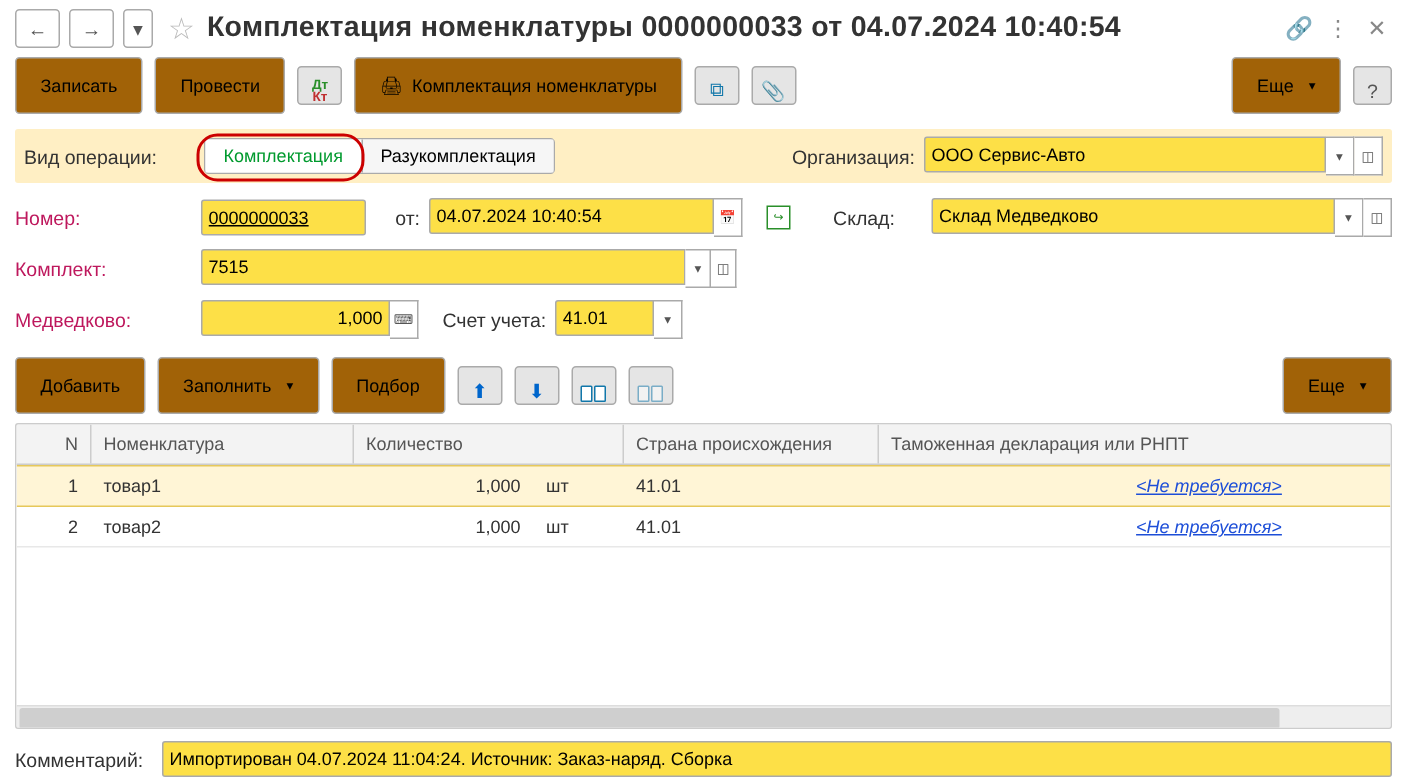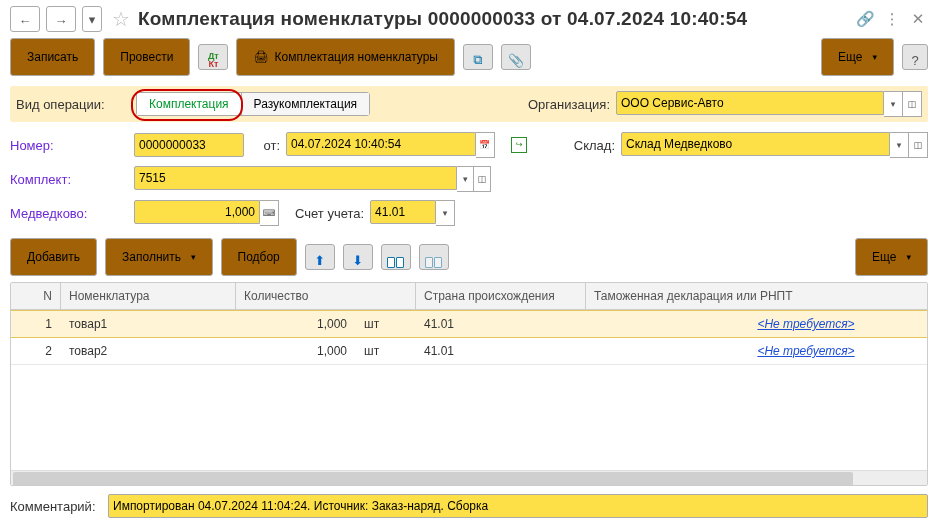--- a/index.html
+++ b/index.html
@@ -15,22 +15,22 @@
 .ybtn{height:26px;padding:0 10px;border:1px solid #b08000;border-radius:3px;background:linear-gradient(#ffe34a,#ffd000);font-weight:bold;font-size:12px}
 .btn{height:38px;padding:0 16px;border:1px solid #aaa;border-radius:3px;background:#a16207;font-size:12px;display:flex;align-items:center;gap:6px;white-space:nowrap}
 .iconbtn{width:30px;height:26px;border:1px solid #aaa;border-radius:3px;background:#e5e5e5;display:flex;align-items:flex-end;justify-content:center;font-size:13px;color:#555}
 .spacer{flex:1}
 .opbar{background:#ffefc4;padding:5px 6px;border-radius:2px;display:flex;align-items:center;gap:6px;margin-bottom:10px}
 .segment{display:inline-flex;border:1px solid #aaa;border-radius:3px;overflow:visible;background:#fff;position:relative}
 .seg-btn{padding:4px 12px;font-size:12px;border:none;background:#f6f6f6}
 .seg-btn.sel{background:#fff;color:#009a2e}
 .redcircle{position:absolute;left:-6px;top:-4px;width:108px;height:28px;border:2px solid #cc0000;border-radius:14px;pointer-events:none}
 .row{display:flex;align-items:center;gap:6px;margin-bottom:8px}
-.lbl{width:118px;font-size:13px;color:#6d28d9}
-.lbl2{width:78px;font-size:13px;color:#333;text-align:right}
+.lbl{width:118px;font-size:13px;color:#be185d}
+.lbl2{width:78px;font-size:13px;color:#333;text-align:center}
 input.fld{height:22px;border:1px solid #aaa;border-radius:2px;padding:0 4px;font-size:12px;font-family:inherit;background:#fde047}
 .combo{display:flex}
 .combo input{border-top-right-radius:0;border-bottom-right-radius:0}
 .combo .cb{width:18px;height:24px;border:1px solid #aaa;border-left:none;background:#fff;display:flex;align-items:center;justify-content:center;font-size:9px;color:#555}
 .tbar2{display:flex;align-items:center;gap:8px;margin:4px 0 6px 0}
 .table-wrap{flex:1;border:1px solid #ccc;border-radius:2px;overflow:hidden;display:flex;flex-direction:column;min-height:0}
 .thdr{display:flex;background:#f3f3f3;border-bottom:1px solid #ccc;font-size:12px;color:#555}
 .th{padding:6px 8px;border-right:1px solid #ccc;box-sizing:border-box}
 .tb{flex:1;overflow:auto;background:#fff}
 .tr{display:flex;border-bottom:1px solid #e8e8e8;font-size:12px}
@@ -108,21 +108,21 @@
     <span>Организация:</span>
     <div class="combo">
       <input class="fld" style="width: 258px;" value="ООО Сервис-Авто">
       <div class="cb">▾</div>
       <div class="cb">◫</div>
     </div>
   </div>
 
   <div class="row">
     <span class="lbl">Номер:</span>
-    <input class="fld" style="width: 100px;" value="0000000033">
+    <input class="fld" style="width: 100px; text-decoration: underline;" value="0000000033">
     <span style="width:30px;text-align:right">от:</span>
     <div class="combo">
       <input class="fld" style="width: 180px;" value="04.07.2024 10:40:54">
       <div class="cb">📅</div>
     </div>
     <span style="margin-left:10px" class="grn">↪</span>
     <span class="lbl2">Склад:</span>
     <div class="combo" style="flex:1">
       <input class="fld" style="flex: 1 1 0%; width: 100%;" value="Склад Медведково">
       <div class="cb">▾</div>

